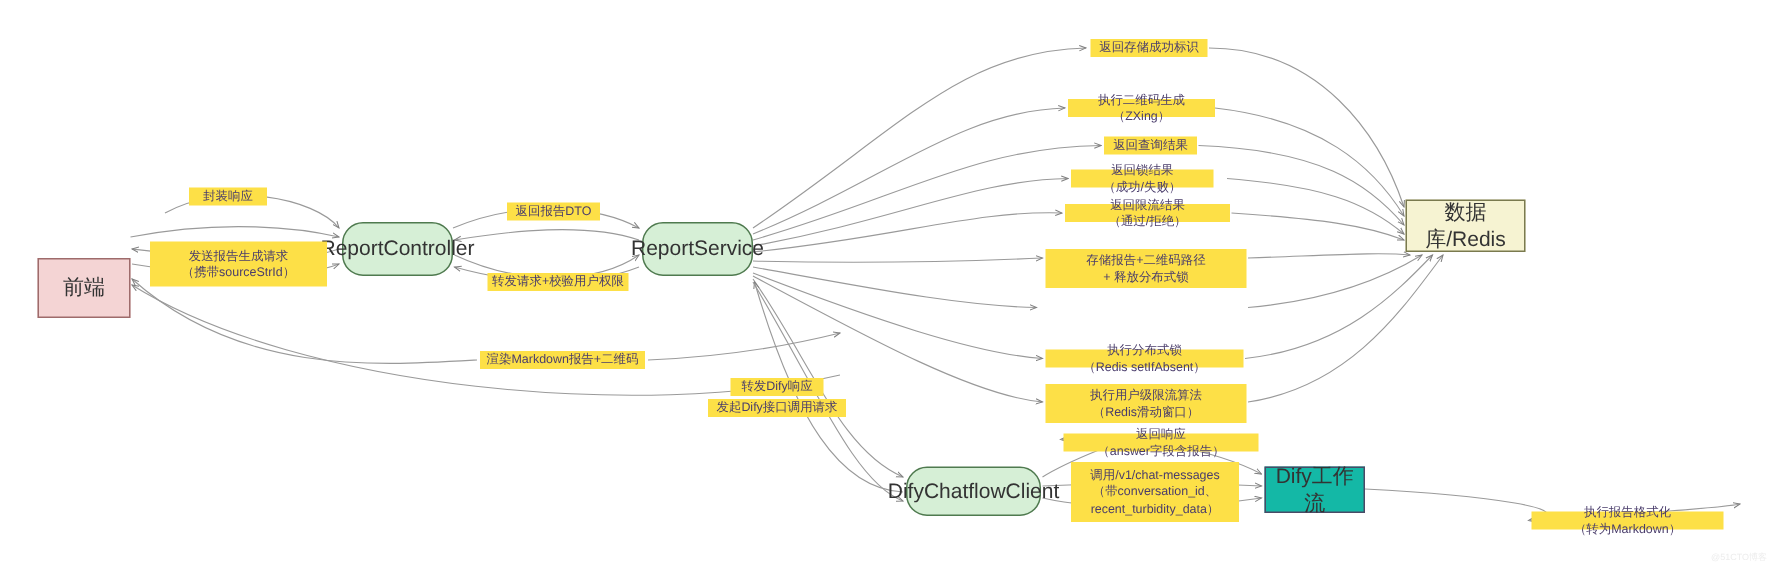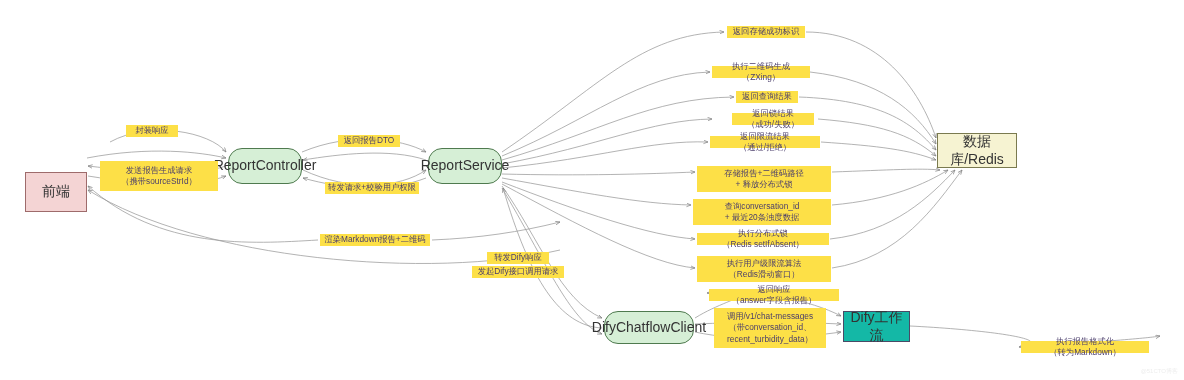--- a/index.html
+++ b/index.html
@@ -108,24 +108,23 @@
   <div class="lbl" style="left:126px;top:125px;width:52px;height:12px;">封装响应</div>
   <div class="lbl" style="left:100px;top:161px;width:118px;height:30px;">发送报告生成请求<br>（携带sourceStrId）</div>
   <div class="lbl" style="left:338px;top:135px;width:62px;height:12px;">返回报告DTO</div>
   <div class="lbl" style="left:325px;top:182px;width:94px;height:12px;">转发请求+校验用户权限</div>
   <div class="lbl" style="left:320px;top:234px;width:110px;height:12px;">渲染Markdown报告+二维码</div>
   <div class="lbl" style="left:487px;top:252px;width:62px;height:12px;">转发Dify响应</div>
   <div class="lbl" style="left:472px;top:266px;width:92px;height:12px;">发起Dify接口调用请求</div>
   <div class="lbl" style="left:727px;top:26px;width:78px;height:12px;">返回存储成功标识</div>
   <div class="lbl" style="left:712px;top:66px;width:98px;height:12px;">执行二维码生成<br>（ZXing）</div>
   <div class="lbl" style="left:736px;top:91px;width:62px;height:12px;">返回查询结果</div>
-  <div class="lbl" style="left:732px;top:113px;width:82px;height:12px;">返回锁结果<br>（成功/失败）</div>
+  <div class="lbl" style="left:714px;top:113px;width:95px;height:12px;">返回锁结果<br>（成功/失败）</div>
   <div class="lbl" style="left:710px;top:136px;width:110px;height:12px;">返回限流结果<br>（通过/拒绝）</div>
   <div class="lbl" style="left:697px;top:166px;width:134px;height:26px;">存储报告+二维码路径<br>+ 释放分布式锁</div>
-  <div class="lbl" style="left:693px;top:199px;width:138px;height:26px;">查询conversation_id<br>+ 最近20条浊度数据</div>
   <div class="lbl" style="left:697px;top:233px;width:132px;height:12px;">执行分布式锁<br>（Redis setIfAbsent）</div>
   <div class="lbl" style="left:697px;top:256px;width:134px;height:26px;">执行用户级限流算法<br>（Redis滑动窗口）</div>
   <div class="lbl" style="left:709px;top:289px;width:130px;height:12px;">返回响应<br>（answer字段含报告）</div>
   <div class="lbl" style="left:714px;top:308px;width:112px;height:40px;">调用/v1/chat-messages<br>（带conversation_id、<br>recent_turbidity_data）</div>
   <div class="lbl" style="left:1021px;top:341px;width:128px;height:12px;">执行报告格式化<br>（转为Markdown）</div>
 
   <div class="watermark">@51CTO博客</div>
 
 </div>
 

